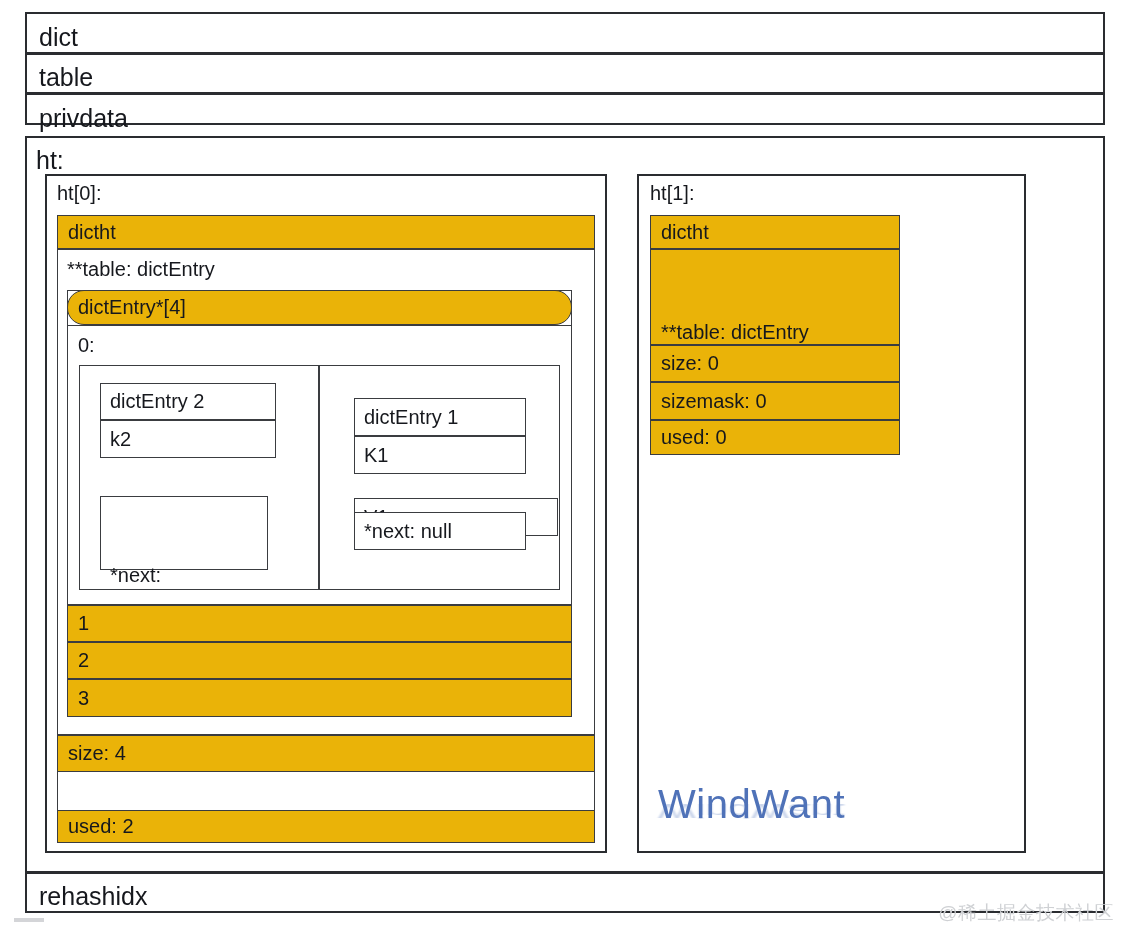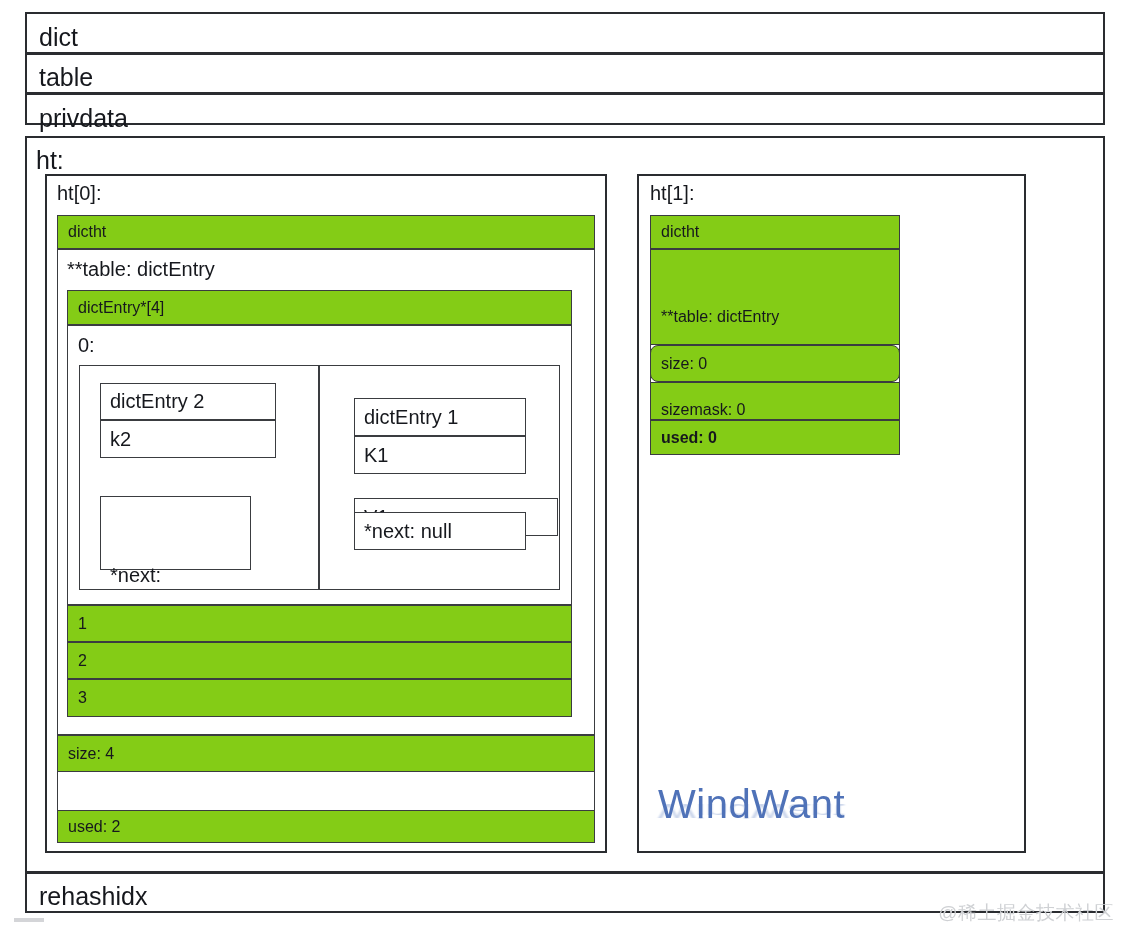--- a/index.html
+++ b/index.html
@@ -65,22 +65,22 @@
   }
 
   
   #ht0-dictht { left: 57px; top: 215px; width: 538px; height: 628px; }
   #ht1-dictht { left: 650px; top: 215px; width: 250px; height: 240px; }
 
   .cell {
     position: absolute;
     box-sizing: border-box;
     border: 1.5px solid #3a3c40;
-    background: #84cc16;
-    font-size: 16px;
+    background: #eab308;
+    font-size: 20px;
     color: #16181d;
     display: flex;
     align-items: center;
     white-space: pre;
   }
   .cell > span { padding-left: 10px; }
 
   
   #ht0-hdr       { left: 57px; top: 215px;  width: 538px; height: 34px; }
   #ht0-table-sec { left: 57px; top: 249px;  width: 538px; height: 486px; }
@@ -90,21 +90,21 @@
 
   .sec-label {
     position: absolute;
     font-size: 20px;
     white-space: pre;
     color: #16181d;
   }
 
   
   #entry-array { left: 67px; top: 290px; width: 505px; height: 427px; }
-  #arr-hdr     { left: 67px; top: 290px; width: 505px; height: 35px; }
+  #arr-hdr     { left: 67px; top: 290px; width: 505px; height: 35px; border-radius: 17px; }
   #arr-slot0   { left: 67px; top: 325px; width: 505px; height: 280px; }
   #arr-slot1   { left: 67px; top: 605px; width: 505px; height: 37px; }
   #arr-slot2   { left: 67px; top: 642px; width: 505px; height: 37px; }
   #arr-slot3   { left: 67px; top: 679px; width: 505px; height: 38px; }
   #chain-left  { left: 79px; top: 365px; width: 240px; height: 225px; }
   #chain-right { left: 319px; top: 365px; width: 241px; height: 225px; }
   .node-cell {
     position: absolute;
     box-sizing: border-box;
     border: 1.5px solid #3a3c40;
@@ -113,38 +113,38 @@
     color: #16181d;
     display: flex;
     align-items: center;
     white-space: pre;
   }
   .node-cell > span { padding-left: 9px; }
 
   #de2-h  { left: 100px; top: 383px; width: 176px; height: 37px; }
   #de2-k  { left: 100px; top: 420px; width: 176px; height: 38px; }
   #de2-v  { left: 100px; top: 458px; width: 176px; height: 38px; }
-  #de2-n  { left: 100px; top: 496px; width: 151px; height: 74px;
+  #de2-n  { left: 100px; top: 496px; width: 168px; height: 74px;
             display: block; padding-top: 6px; line-height: 1.45; }
   #de2-n > span { display: block; padding-left: 9px; }
 
   
   #de1-h  { left: 354px; top: 398px; width: 172px; height: 38px; }
   #de1-k  { left: 354px; top: 436px; width: 172px; height: 38px; }
   #de1-v  { left: 354px; top: 498px; width: 204px; height: 38px; text-decoration: underline; }
   #de1-n  { left: 354px; top: 512px; width: 172px; height: 38px; }
 
   
   #ht1-hdr      { left: 650px; top: 215px; width: 250px; height: 34px; }
   #ht1-tablesec { left: 650px; top: 249px; width: 250px; height: 96px;
                   display: block; padding-top: 7px; line-height: 1.5; }
   #ht1-tablesec > span { display: block; padding-left: 10px; }
-  #ht1-size     { left: 650px; top: 345px; width: 250px; height: 37px; border-radius: 8px; }
-  #ht1-sizemask { left: 650px; top: 382px; width: 250px; height: 38px; align-items: flex-end; }
-  #ht1-used     { left: 650px; top: 420px; width: 250px; height: 35px; font-weight: bold; }
+  #ht1-size     { left: 650px; top: 345px; width: 250px; height: 37px; }
+  #ht1-sizemask { left: 650px; top: 382px; width: 250px; height: 38px; }
+  #ht1-used     { left: 650px; top: 420px; width: 250px; height: 35px; }
 
   
   #windwant {
     position: absolute;
     left: 658px;
     top: 782px;
     font-size: 40px;
     font-weight: 400;
     letter-spacing: 0.5px;
     color: #4f72b8;

